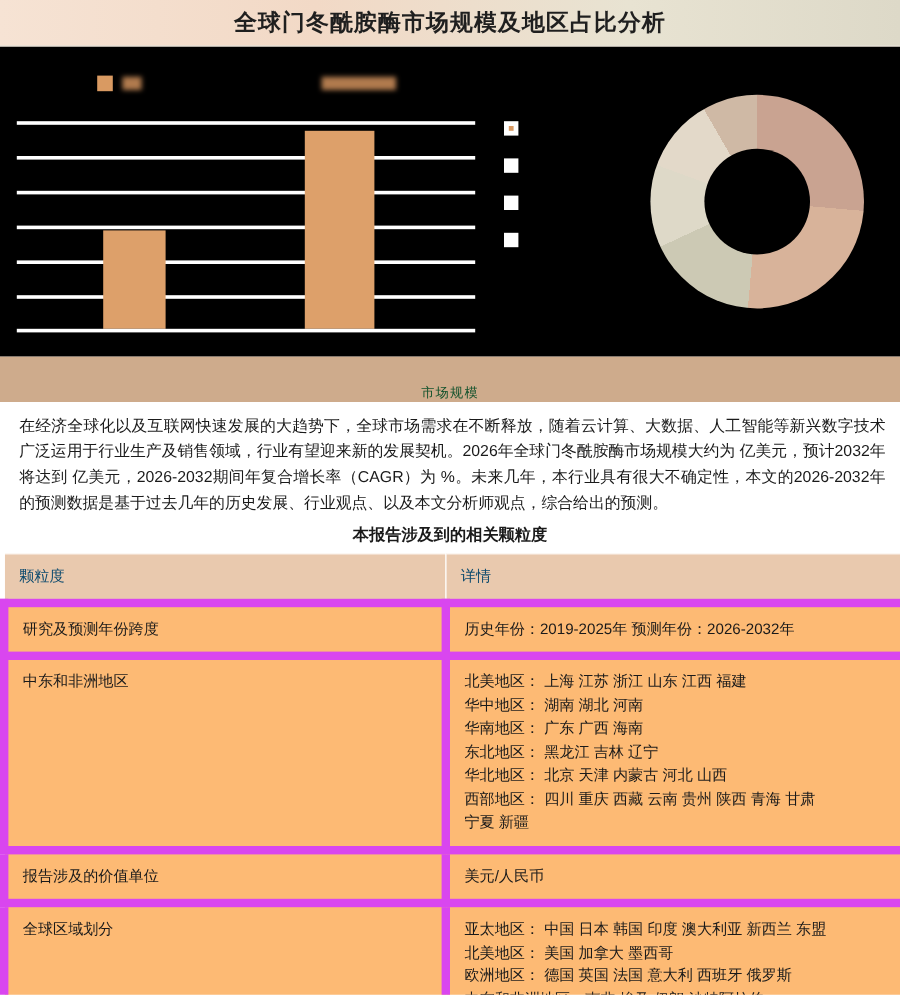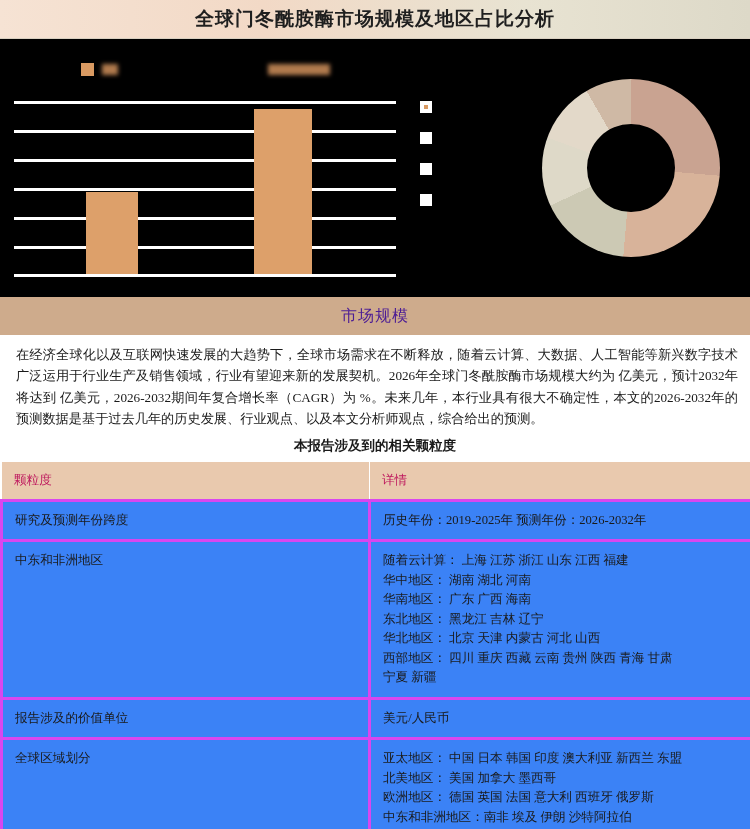--- a/index.html
+++ b/index.html
@@ -11,21 +11,20 @@
     height: 829px;
     background: #ffffff;
     font-family: "Liberation Sans", sans-serif;
     color: #1a1a1a;
     overflow: hidden;
   }
   .page {
     position: relative;
     width: 750px;
     height: 829px;
-    font-family: Liberation Serif, serif;
   }
 
   
   .header {
     height: 38px;
     background: linear-gradient(to right, #f6e3d4 0%, #f2d9c6 35%, #e8e3d2 70%, #ddd9c8 100%);
     display: flex;
     align-items: center;
     justify-content: center;
     border-bottom: 1px solid #d8cfc0;
@@ -179,24 +178,24 @@
   }
 
   
   .tabbar {
     display: flex;
     height: 38px;
   }
   .tab {
     flex: 1;
     display: flex;
-    align-items: center;
+    align-items: flex-end;
     justify-content: center;
-    font-size: 16px;
-    color: #4c1d95;
+    font-size: 11px;
+    color: #14532d;
     letter-spacing: 1px;
   }
   .tab.one { background: #ceab8c; }
   .tab.two { background: #c5c2ad; }
 
   
   .body-text {
     padding: 9px 12px 4px 16px;
     font-size: 13.2px;
     line-height: 1.62;
@@ -216,26 +215,26 @@
     border-collapse: collapse;
     table-layout: fixed;
     font-size: 12.6px;
   }
   table.gran th {
     background: #e9c9ae;
     text-align: left;
     font-weight: normal;
     padding: 10px 12px;
     border: 1px solid #ffffff;
-    color: #be185d;
+    color: #0c4a6e;
   }
   table.gran td {
-    background: #3b82f6;
+    background: #fdba74;
     padding: 9px 12px;
-    border: 3px solid #d946ef;
+    border: 7px solid #d946ef;
     vertical-align: top;
     line-height: 1.55;
     color: #1a1a1a;
   }
   table.gran col.c1 { width: 368px; }
   table.gran col.c2 { width: 382px; }
   .cell-lines div { white-space: nowrap; }
 </style>
 </head>
 <body>
@@ -322,21 +321,21 @@
     <tbody>
       <tr>
         <td>研究及预测年份跨度</td>
         <td class="cell-lines">
           <div>历史年份：2019-2025年  预测年份：2026-2032年</div>
         </td>
       </tr>
       <tr>
         <td>中东和非洲地区</td>
         <td class="cell-lines">
-          <div>随着云计算： 上海 江苏 浙江 山东 江西 福建</div>
+          <div>北美地区： 上海 江苏 浙江 山东 江西 福建</div>
           <div>华中地区： 湖南 湖北 河南</div>
           <div>华南地区： 广东 广西 海南</div>
           <div>东北地区： 黑龙江 吉林 辽宁</div>
           <div>华北地区： 北京 天津 内蒙古 河北 山西</div>
           <div>西部地区： 四川 重庆 西藏 云南 贵州 陕西 青海 甘肃</div>
           <div>宁夏 新疆</div>
         </td>
       </tr>
       <tr>
         <td>报告涉及的价值单位</td>

